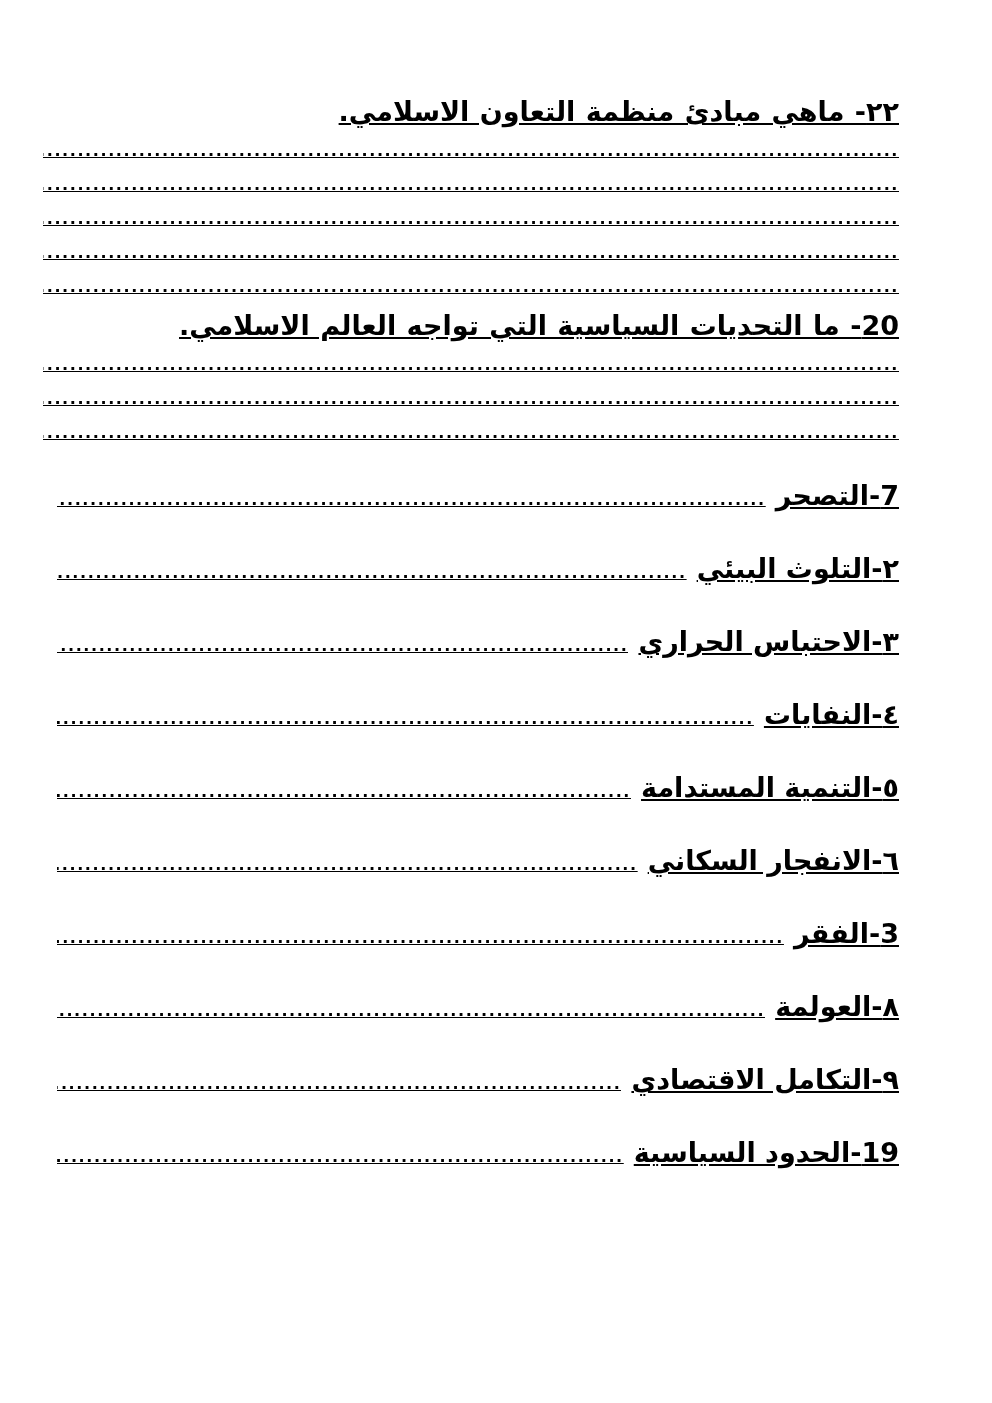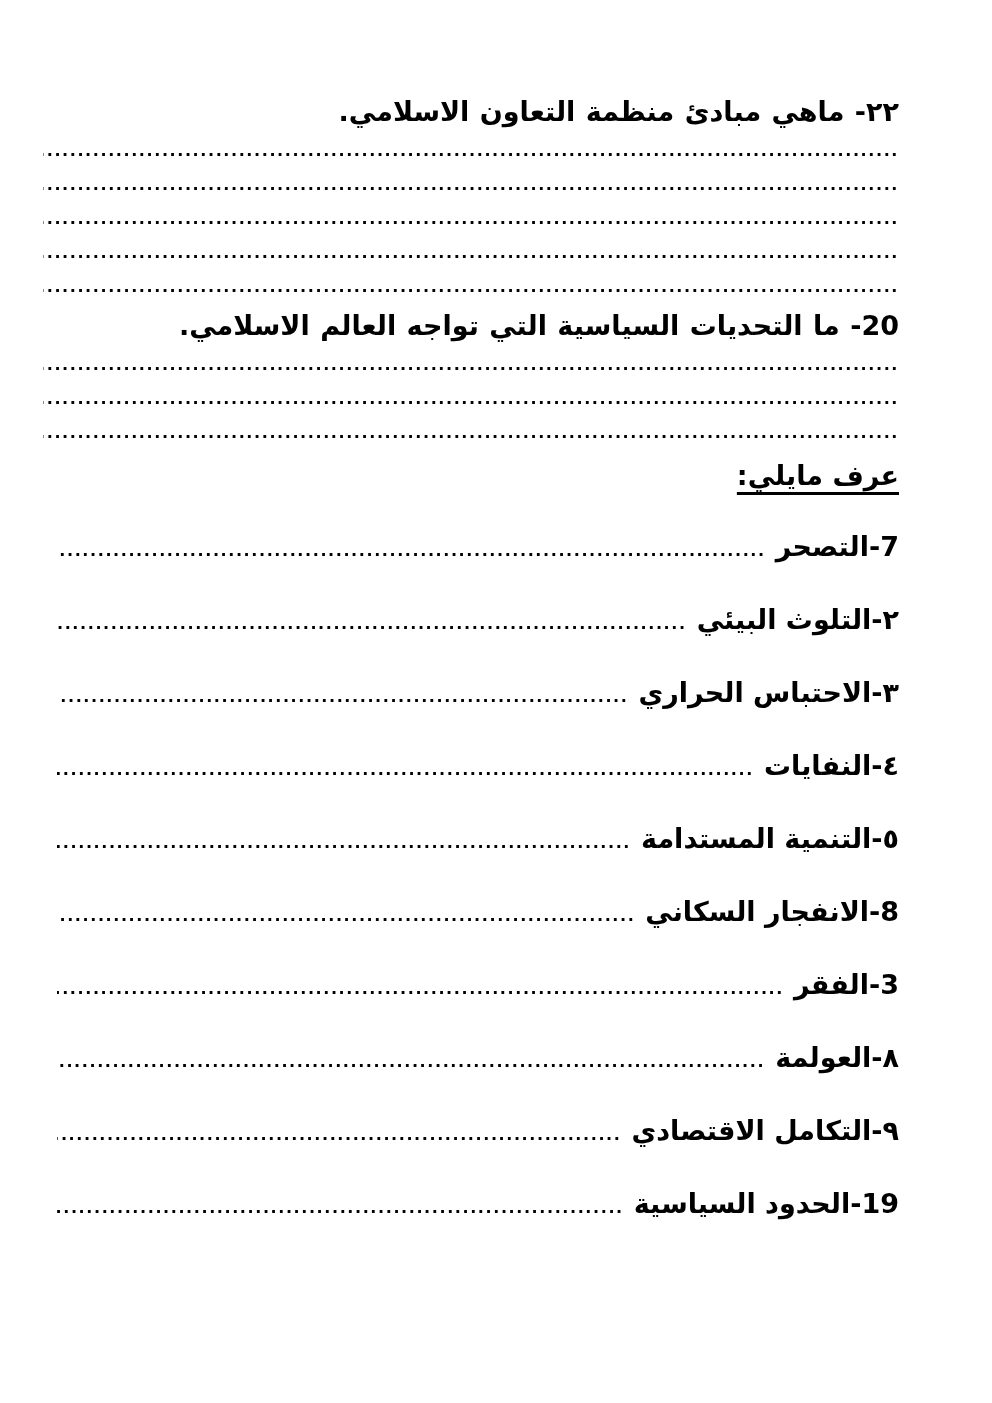--- a/index.html
+++ b/index.html
@@ -15,20 +15,21 @@
     background: #ffffff;
     color: #000000;
     direction: rtl;
     font-family: "DejaVu Sans", sans-serif;
     font-weight: 700;
     overflow: hidden;
     box-sizing: border-box;
   }
   .content {
     padding: 90px 93px 0 43px;
+    text-decoration: underline;
   }
   .qtext {
     font-size: 27px;
     line-height: 44px;
     text-align: right;
     margin: 0;
     word-spacing: 1px;
   }
   .q23-line1 {
     text-align: justify;
@@ -95,21 +96,20 @@
       <div class="dotline">........................................................................................................................................................................................................</div>
     </div>
 
     <p class="qtext">20- ما التحديات السياسية التي تواجه العالم الاسلامي.</p>
     <div>
       <div class="dotline">........................................................................................................................................................................................................</div>
       <div class="dotline">........................................................................................................................................................................................................</div>
       <div class="dotline">........................................................................................................................................................................................................</div>
     </div>
 
-    <p class="define-heading">عرف مايلي:</p>
 
     <div>
       <div class="item">
         <span class="term">7-التصحر</span>
         <span class="leader">........................................................................................................................................................................................................</span>
       </div>
       <div class="item">
         <span class="term">٢-التلوث البيئي</span>
         <span class="leader">........................................................................................................................................................................................................</span>
       </div>
@@ -119,21 +119,21 @@
       </div>
       <div class="item">
         <span class="term">٤-النفايات</span>
         <span class="leader">........................................................................................................................................................................................................</span>
       </div>
       <div class="item">
         <span class="term">٥-التنمية المستدامة</span>
         <span class="leader">........................................................................................................................................................................................................</span>
       </div>
       <div class="item">
-        <span class="term">8-الانفجار السكاني</span>
+        <span class="term">٦-الانفجار السكاني</span>
         <span class="leader">........................................................................................................................................................................................................</span>
       </div>
       <div class="item">
         <span class="term">3-الفقر</span>
         <span class="leader">........................................................................................................................................................................................................</span>
       </div>
       <div class="item">
         <span class="term">٨-العولمة</span>
         <span class="leader">........................................................................................................................................................................................................</span>
       </div>

